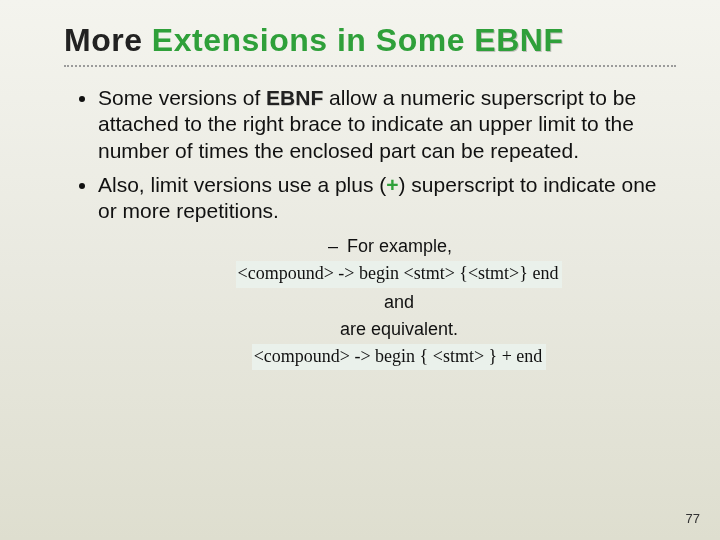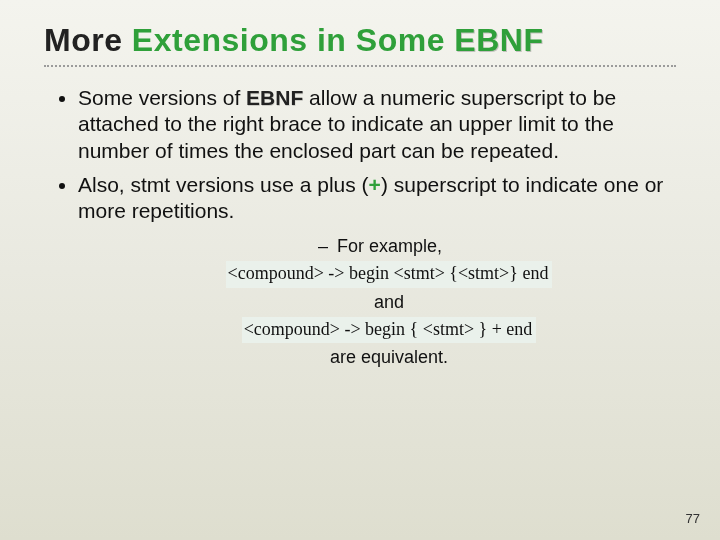--- a/index.html
+++ b/index.html
@@ -7,21 +7,21 @@
     padding: 0;
     width: 720px;
     height: 540px;
     font-family: "Segoe UI", "Lucida Sans", "Trebuchet MS", sans-serif;
     background: linear-gradient(to bottom, #f4f4ee 0%, #e9e9e0 50%, #dedecf 100%);
     color: #000;
     overflow: hidden;
   }
   .slide {
     box-sizing: border-box;
-    padding: 22px 44px 10px 44px;
+    padding: 22px 44px 10px 64px;
     width: 100%;
     height: 100%;
     position: relative;
   }
   .title {
     font-size: 32px;
     font-weight: 600;
     letter-spacing: 0.5px;
     margin: 0 0 4px 0;
   }
@@ -93,31 +93,31 @@
     <span class="plain">More</span><span class="green"> Extensions in Some </span><span class="ebnf">EBNF</span>
   </h1>
 
   <hr class="dotted">
 
   <ul class="main">
     <li>
       <span>Some versions of </span><span class="ebnf2">EBNF</span><span> allow a numeric superscript to be attached to the right brace to indicate an upper limit to the number of times the enclosed part can be repeated.</span>
     </li>
     <li>
-      <span>Also, stmt versions use a plus (</span><span class="gplus">+</span><span>) superscript to indicate one or more repetitions.</span>
+      <span>Also, limit versions use a plus (</span><span class="gplus">+</span><span>) superscript to indicate one or more repetitions.</span>
 
       <ul class="sub">
         <li class="dash">For example,</li>
         <li>
           <span class="hl">&lt;compound&gt; -&gt; begin &lt;stmt&gt; {&lt;stmt&gt;} end</span>
         </li>
         <li>and</li>
+        <li>are equivalent.</li>
         <li>
           <span class="hl">&lt;compound&gt; -&gt; begin { &lt;stmt&gt; } + end</span>
         </li>
-        <li>are equivalent.</li>
       </ul>
     </li>
   </ul>
 
   <div class="pagenum">77</div>
 
 </div>
 
 </body></html>

